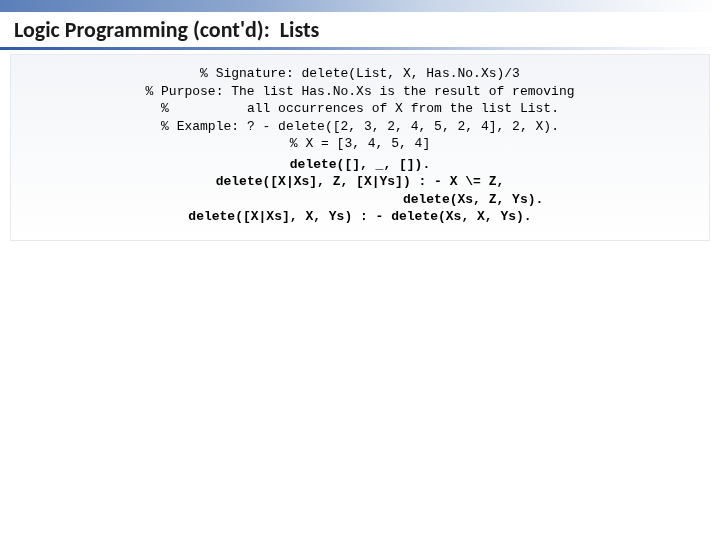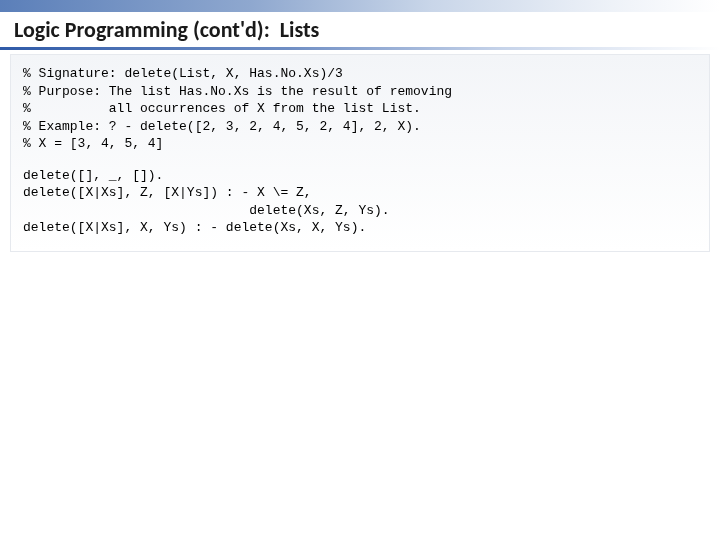--- a/index.html
+++ b/index.html
@@ -47,24 +47,25 @@
   .code-box {
     margin: 4px 10px 0 10px;
     background: linear-gradient(to bottom, #f3f5f8 0%, #ffffff 100%);
     border: 1px solid #e6e9ee;
     padding: 10px 12px 14px 12px;
     font-family: "Courier New", Courier, monospace;
     font-size: 13px;
     line-height: 1.35;
     white-space: pre;
     color: #000;
+    text-align: center;
   }
   .code-box .block2 {
-    margin-top: 14px;
-    font-weight: 400;
+    margin-top: 3px;
+    font-weight: 700;
   }
 </style>
 </head>
 <body>
 
 <div class="slide">
 
   <div class="title-band"></div>
 
   <div class="title">

